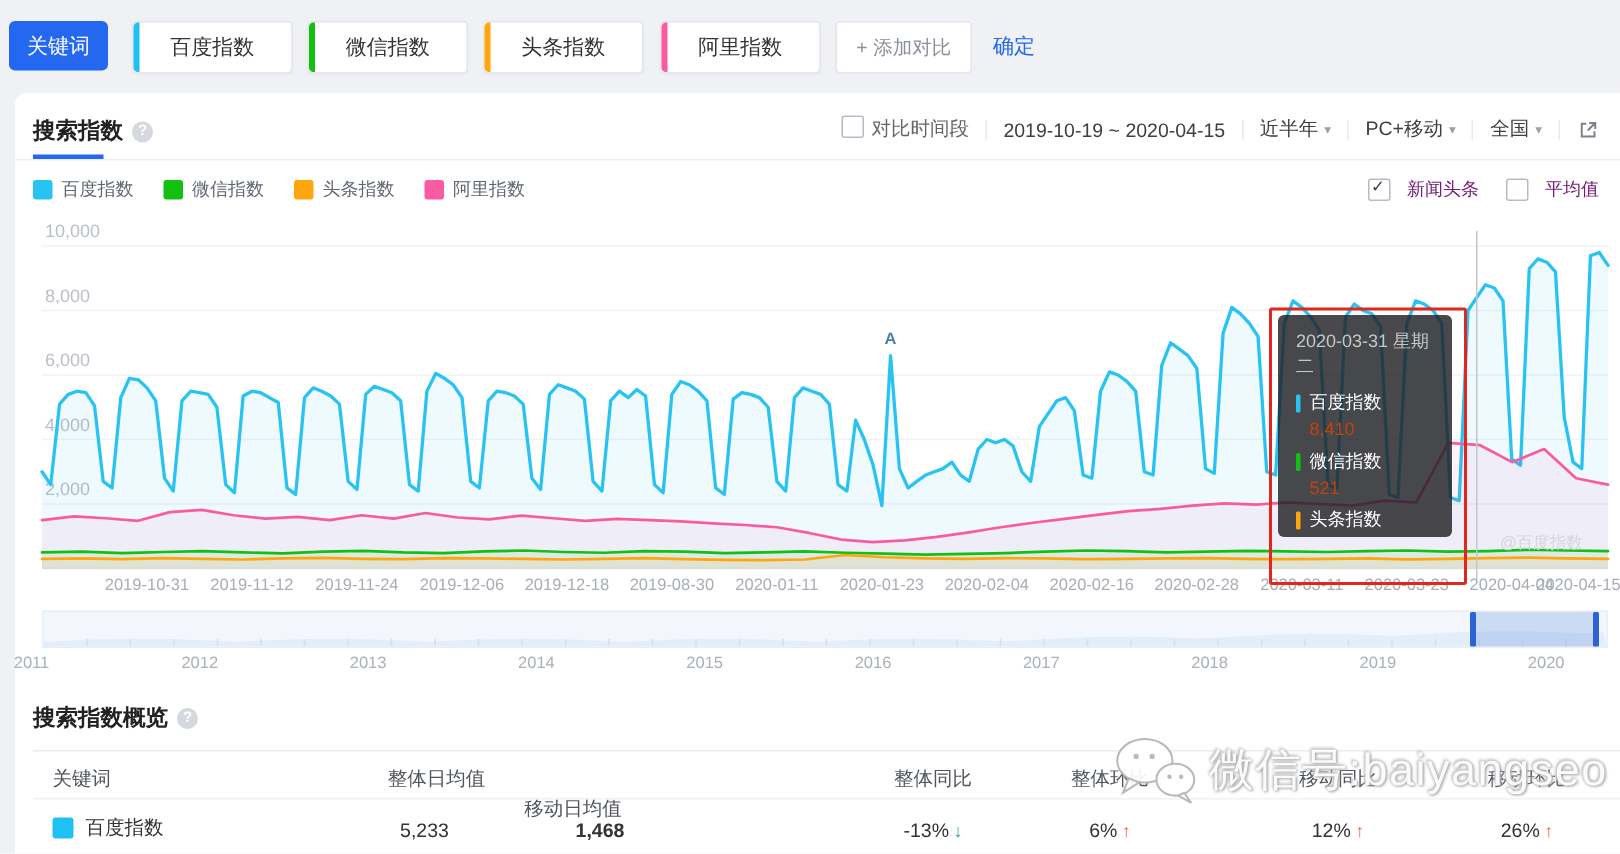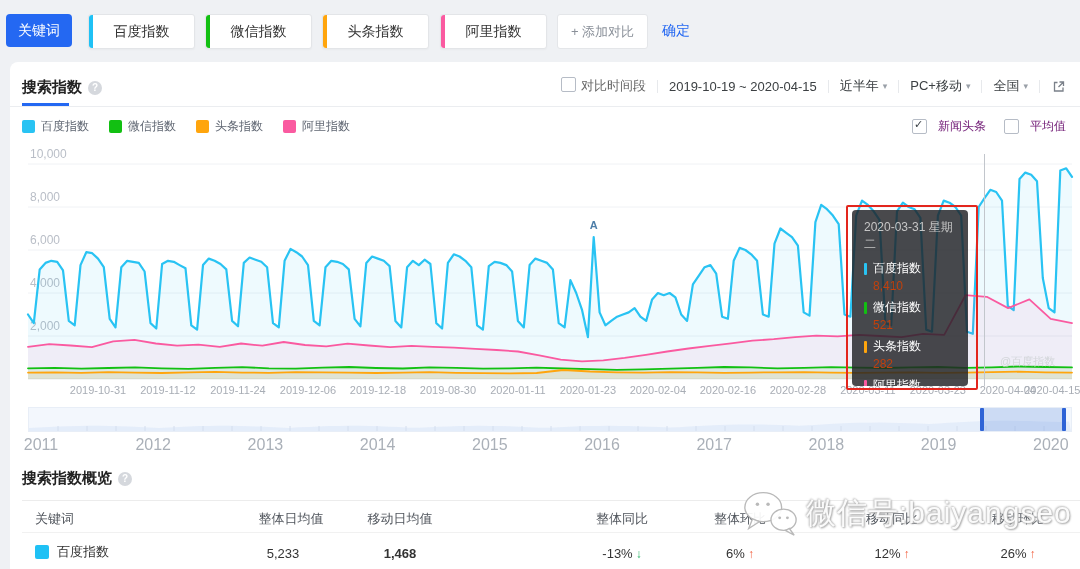--- a/index.html
+++ b/index.html
@@ -39,37 +39,37 @@
   .legend-row{position:absolute;left:12px;top:56px;display:flex;gap:20px;font-size:12px;color:#5f6672;align-items:center;}
   .legend-item{display:flex;align-items:center;gap:6px;}
   .sw{width:13px;height:13px;border-radius:2px;display:inline-block;}
   .legend-right{position:absolute;right:14px;top:56px;display:flex;gap:18px;font-size:12px;color:#701a75;align-items:center;}
 
   .chart-wrap{position:absolute;left:18px;top:88px;width:1044px;height:250px;}
   .chart-wrap svg{overflow:visible;}
   .xl{position:absolute;top:322px;font-size:11px;color:#a8adb5;transform:translateX(-50%);white-space:nowrap;text-align:center;}
 
   
-  .tooltip{position:absolute;left:842px;top:148px;width:116px;height:176px;background:rgba(33,33,36,.82);
+  .tooltip{position:absolute;left:842px;top:148px;width:116px;height:148px;background:rgba(33,33,36,.82);
            border-radius:4px;padding:9px 12px;z-index:7;box-sizing:border-box;overflow:hidden;}
   .tt-date{color:#c6c6c6;font-size:12px;margin-bottom:7px;}
   .tt-row{margin-bottom:6px;}
   .tt-head{display:flex;align-items:center;gap:6px;}
   .tt-bar{width:3px;height:12px;border-radius:1px;}
   .tt-name{color:#fff;font-size:12px;}
   .tt-val{color:#c2410c;font-size:12px;margin-left:9px;margin-top:2px;}
   .red-rect{position:absolute;left:836px;top:143px;width:128px;height:181px;border:2px solid #e3261d;
             border-radius:2px;z-index:8;pointer-events:none;}
 
   
   .slider{position:absolute;left:18px;top:345px;width:1044px;height:25px;background:#f3f7fd;border:1px solid #e8eef7;box-sizing:border-box;}
   .slider svg{position:absolute;left:0;top:0;}
   .sel-range{position:absolute;left:953px;top:0;width:84px;height:23px;background:rgba(88,134,221,.25);}
   .handle{position:absolute;top:0;width:4px;height:23px;background:#2e63d6;border-radius:1px;cursor:ew-resize;z-index:2;}
-  .yr{position:absolute;top:374px;font-size:16px;color:#aab0b8;transform:translateX(-50%);margin-left:20px;}
+  .yr{position:absolute;top:374px;font-size:11px;color:#aab0b8;transform:translateX(-50%);}
 
   
   .ov-title{position:absolute;left:12px;top:407px;font-size:15px;font-weight:bold;color:#222;display:flex;align-items:center;gap:6px;}
   .hr1{position:absolute;left:12px;right:0;top:438px;height:1px;background:#ececec;}
   .hr2{position:absolute;left:12px;right:0;top:470px;height:1px;background:#f1f1f1;}
   .th{position:absolute;top:448px;font-size:13px;color:#50555c;transform:translateX(-50%);white-space:nowrap;}
   .th.kw{left:25px;transform:none;}
   .td{position:absolute;top:484px;font-size:13px;color:#333;transform:translateX(-50%);white-space:nowrap;}
   .td .arrow{font-weight:bold;margin-left:3px;font-size:12px;}
   .arrow.up{color:#f2603f;}
@@ -313,21 +313,21 @@
       </div>
 
     <div class="ov-title">
       <span>搜索指数概览</span>
       <span class="help">?</span>
     </div>
     <div class="hr1"></div>
     <div id="tableHead">
         <div class="th kw">关键词</div>
         <div class="th" style="left: 281px;">整体日均值</div>
-        <div class="th" style="left: 390px;">移动日均值</div>
+        <div class="th" style="left: 372px; margin-top: 20px;">移动日均值</div>
         <div class="th" style="left: 612px;">整体同比</div>
         <div class="th" style="left: 730px;">整体环比</div>
         <div class="th" style="left: 882px;">移动同比</div>
         <div class="th" style="left: 1008px;">移动环比</div>
       </div>
     <div class="hr2"></div>
     <div id="tableRow">
         <div class="kw-cell">
           <div class="sw" style="background: rgb(31, 193, 245);"></div>
           <span>百度指数</span>

